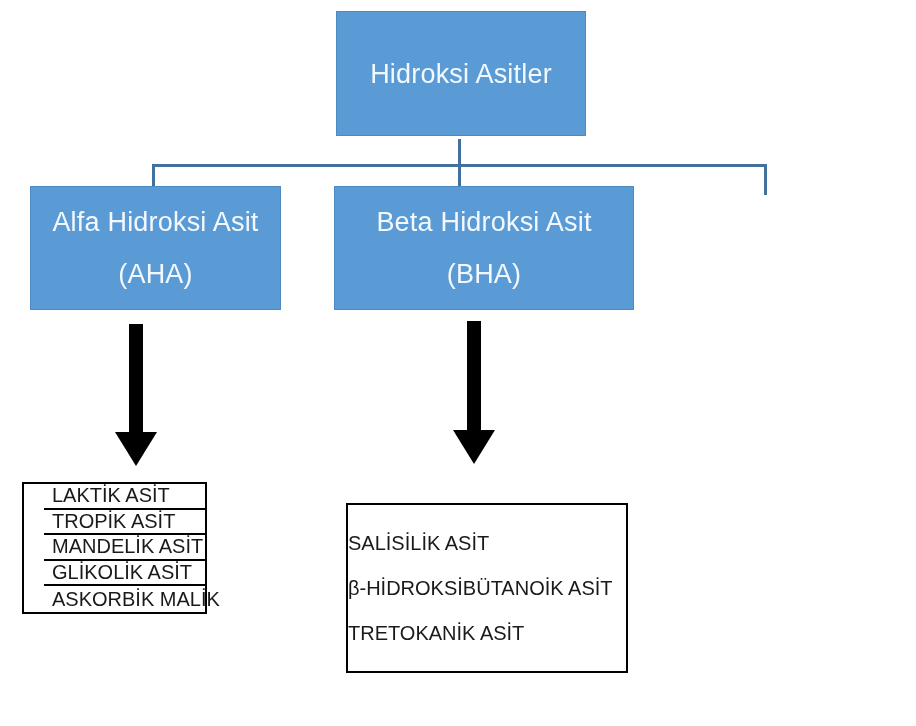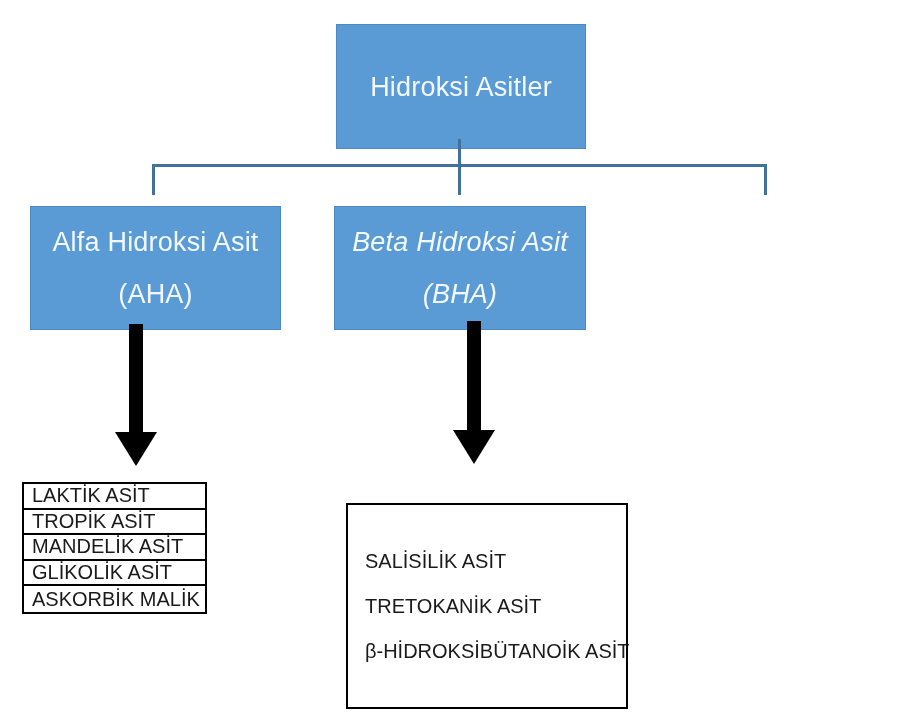--- a/index.html
+++ b/index.html
@@ -26,24 +26,24 @@
     background:var(--box-fill);
     border:1px solid var(--box-border);
     color:var(--box-text);
     display:flex;flex-direction:column;
     align-items:center;justify-content:center;
     text-align:center;
     font-size:27px;
     letter-spacing:.2px;
   }
   .blue-box .line{line-height:34px;}
-  .blue-box.root{left:336px;top:24px;width:250px;height:125px;}
-  .blue-box.child{top:206px;width:251px;height:124px;gap:18px;}
+  .blue-box.root{left:336px;top:11px;width:250px;height:125px;}
+  .blue-box.child{top:186px;width:251px;height:124px;gap:18px;}
   .blue-box.child-aha{left:30px;}
-  .blue-box.child-bha{left:334px;width:252px;font-style:italic;}
+  .blue-box.child-bha{left:334px;width:300px;}
   .blue-box.child-pha{left:639px;}
   .conn{position:absolute;background:var(--connector);}
   .conn-v-top{left:458px;top:139px;width:3px;height:27px;}
   .conn-h{left:152px;top:164px;width:615px;height:3px;}
   .conn-v-left{left:152px;top:164px;width:3px;height:31px;}
   .conn-v-mid{left:458px;top:164px;width:3px;height:31px;}
   .conn-v-right{left:764px;top:164px;width:3px;height:31px;}
   .arrow{position:absolute;width:42px;}
   .arrow .shaft{
     position:absolute;left:50%;transform:translateX(-50%);
@@ -59,38 +59,38 @@
   .arrow-aha{left:115px;top:324px;height:142px;}
   .arrow-aha .shaft{height:108px;}
   .arrow-aha .head{top:108px;}
   .arrow-bha{left:453px;top:321px;height:143px;}
   .arrow-bha .shaft{height:109px;}
   .arrow-bha .head{top:109px;}
   .acid-table{
     position:absolute;left:22px;top:482px;width:185px;
     border:2px solid var(--list-border);
     background:var(--page-bg);
+    padding-left:20px;
   }
   .acid-table .row{
     height:25.6px;
     border-bottom:2px solid var(--list-border);
     display:flex;align-items:center;
     padding-left:8px;
     font-size:20px;
     color:var(--list-text);
     white-space:nowrap;
   }
   .acid-table .row:last-child{border-bottom:none;}
   .acid-panel{
-    position:absolute;left:346px;top:503px;width:282px;height:206px;
+    position:absolute;left:346px;top:503px;width:282px;height:170px;
     border:2px solid var(--list-border);
     background:var(--page-bg);
     display:flex;flex-direction:column;
     justify-content:center;
-    padding-left:17px;
   }
   .acid-panel .row{
     line-height:45px;
     font-size:20px;
     color:var(--list-text);
     white-space:nowrap;
   }
 </style>
 </head>
 <body>
@@ -128,17 +128,17 @@
   <div class="acid-table">
       <div class="row">LAKTİK ASİT</div>
       <div class="row">TROPİK ASİT</div>
       <div class="row">MANDELİK ASİT</div>
       <div class="row">GLİKOLİK ASİT</div>
       <div class="row">ASKORBİK MALİK</div>
     </div>
 
   <div class="acid-panel">
       <div class="row">SALİSİLİK ASİT</div>
+      <div class="row">β-HİDROKSİBÜTANOİK ASİT</div>
       <div class="row">TRETOKANİK ASİT</div>
-      <div class="row">β-HİDROKSİBÜTANOİK ASİT</div>
     </div>
 
 </div>
 
 </body></html>

